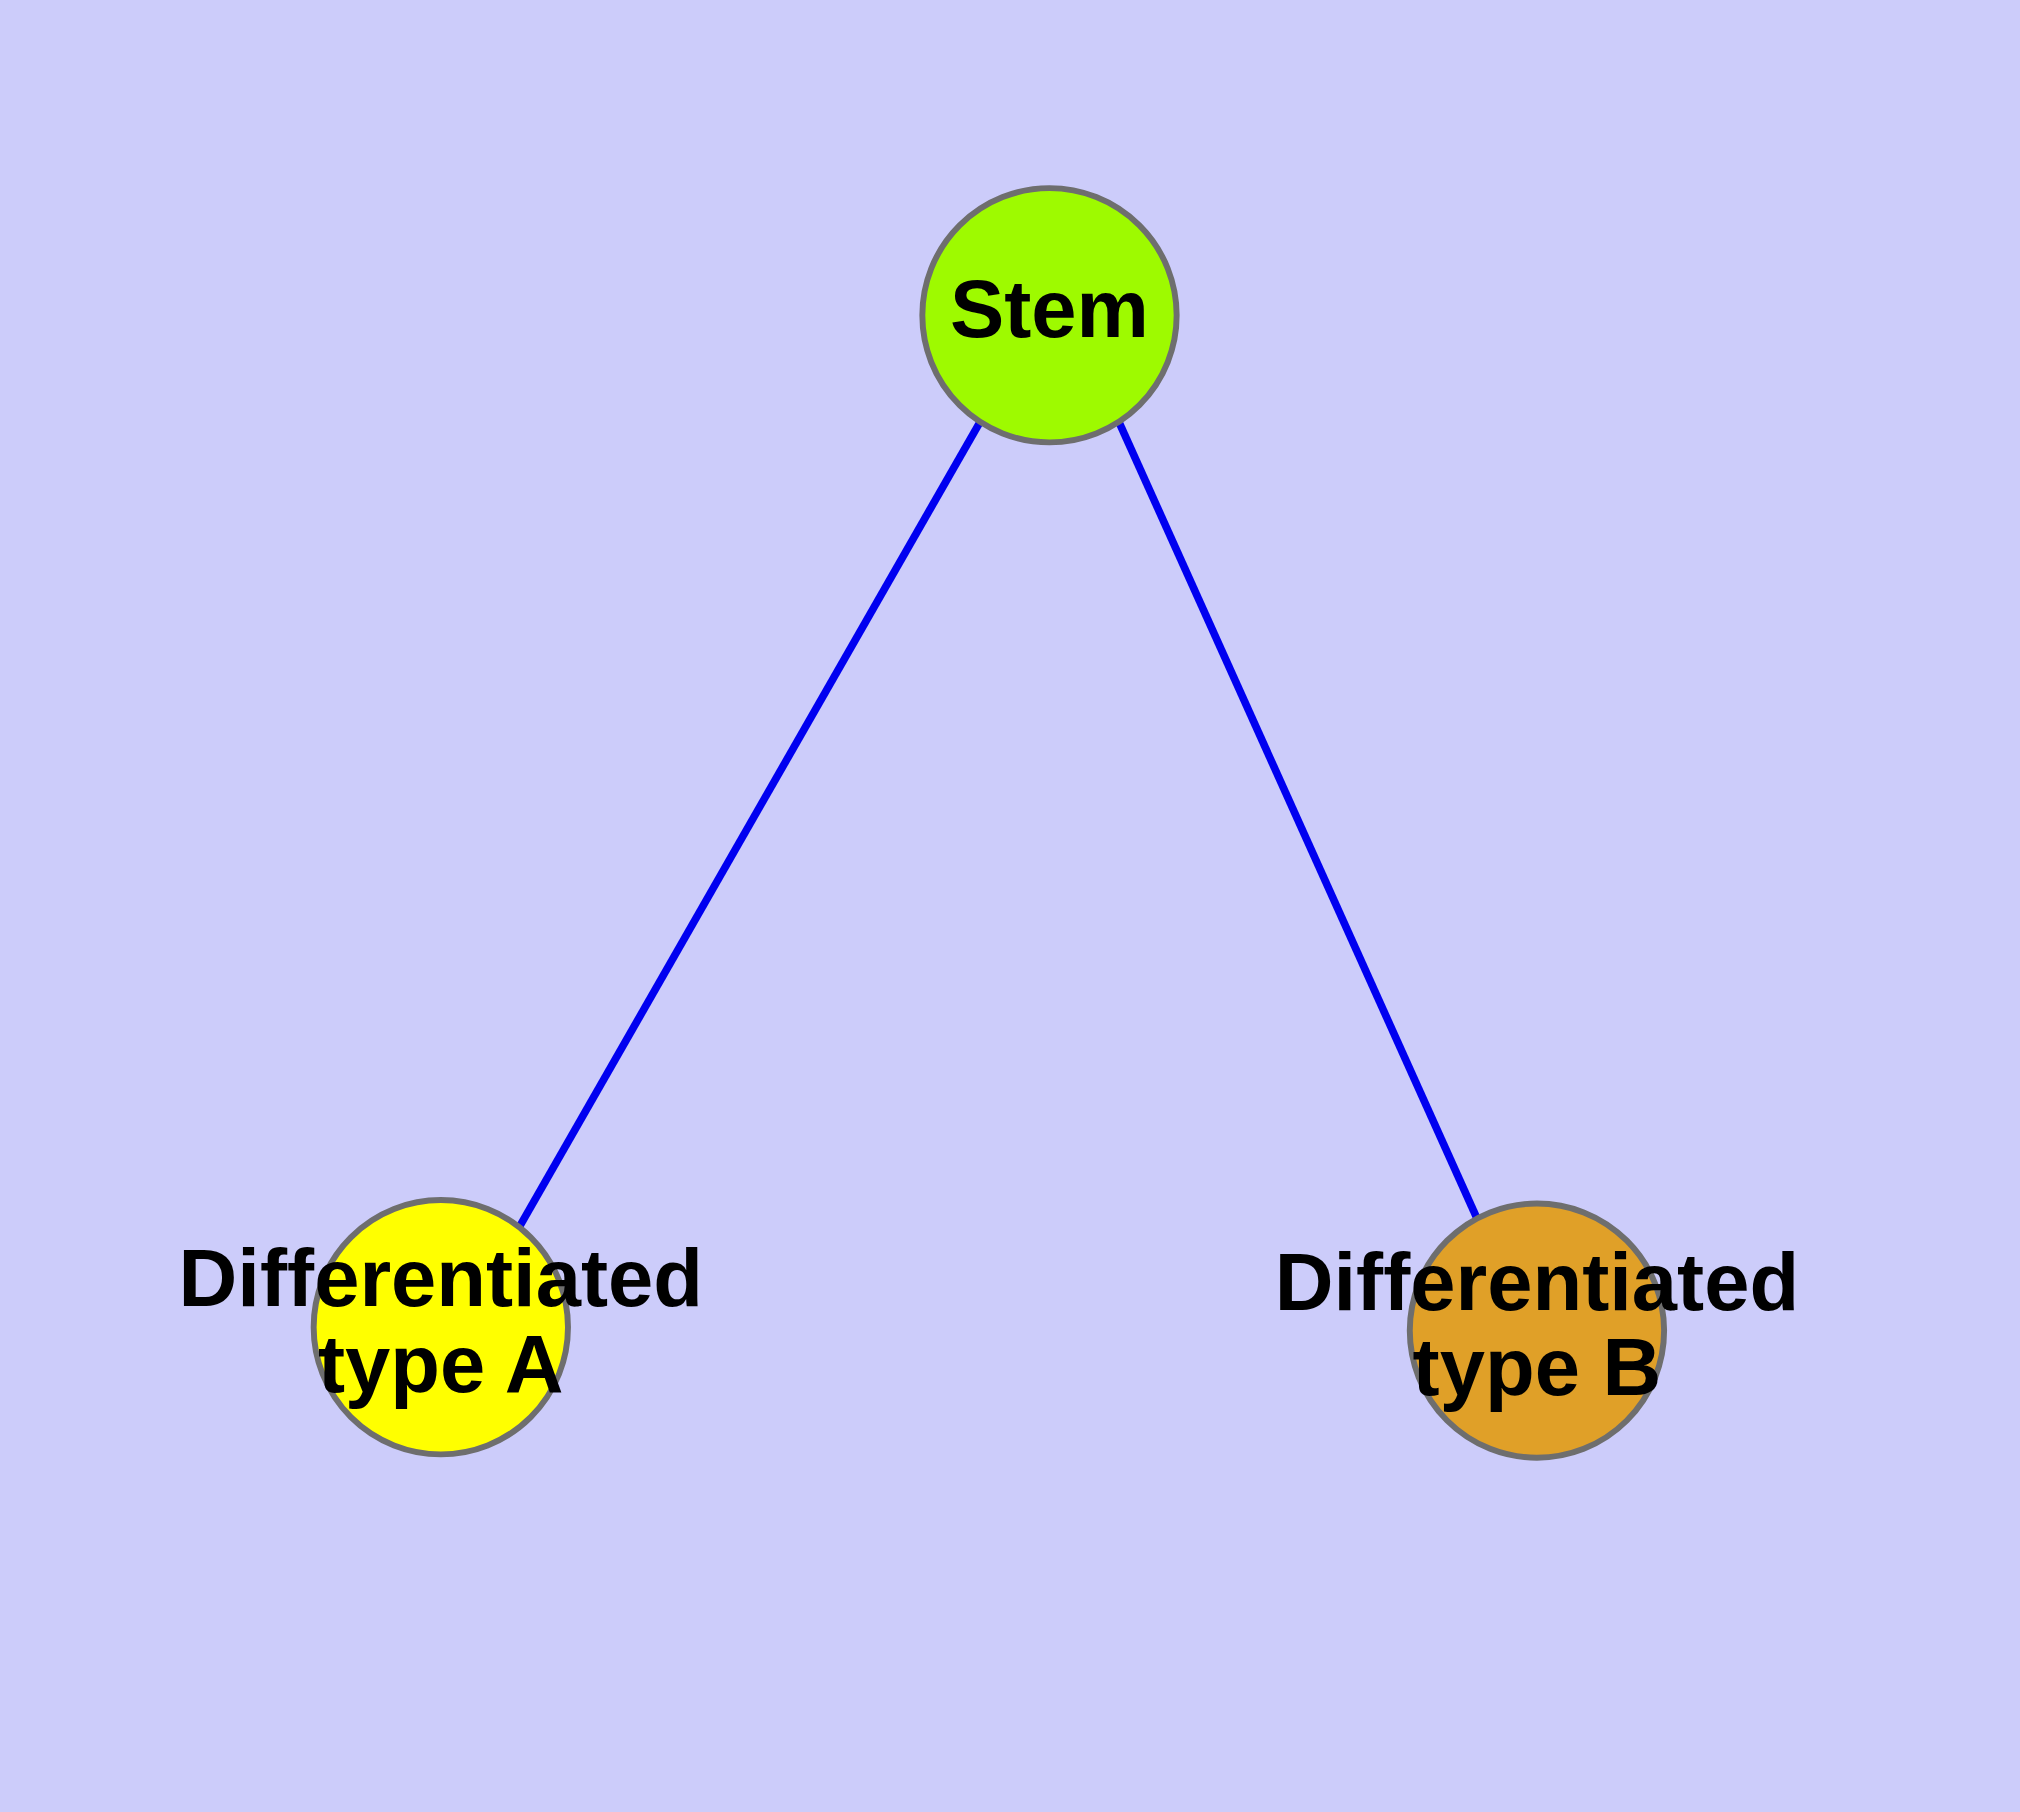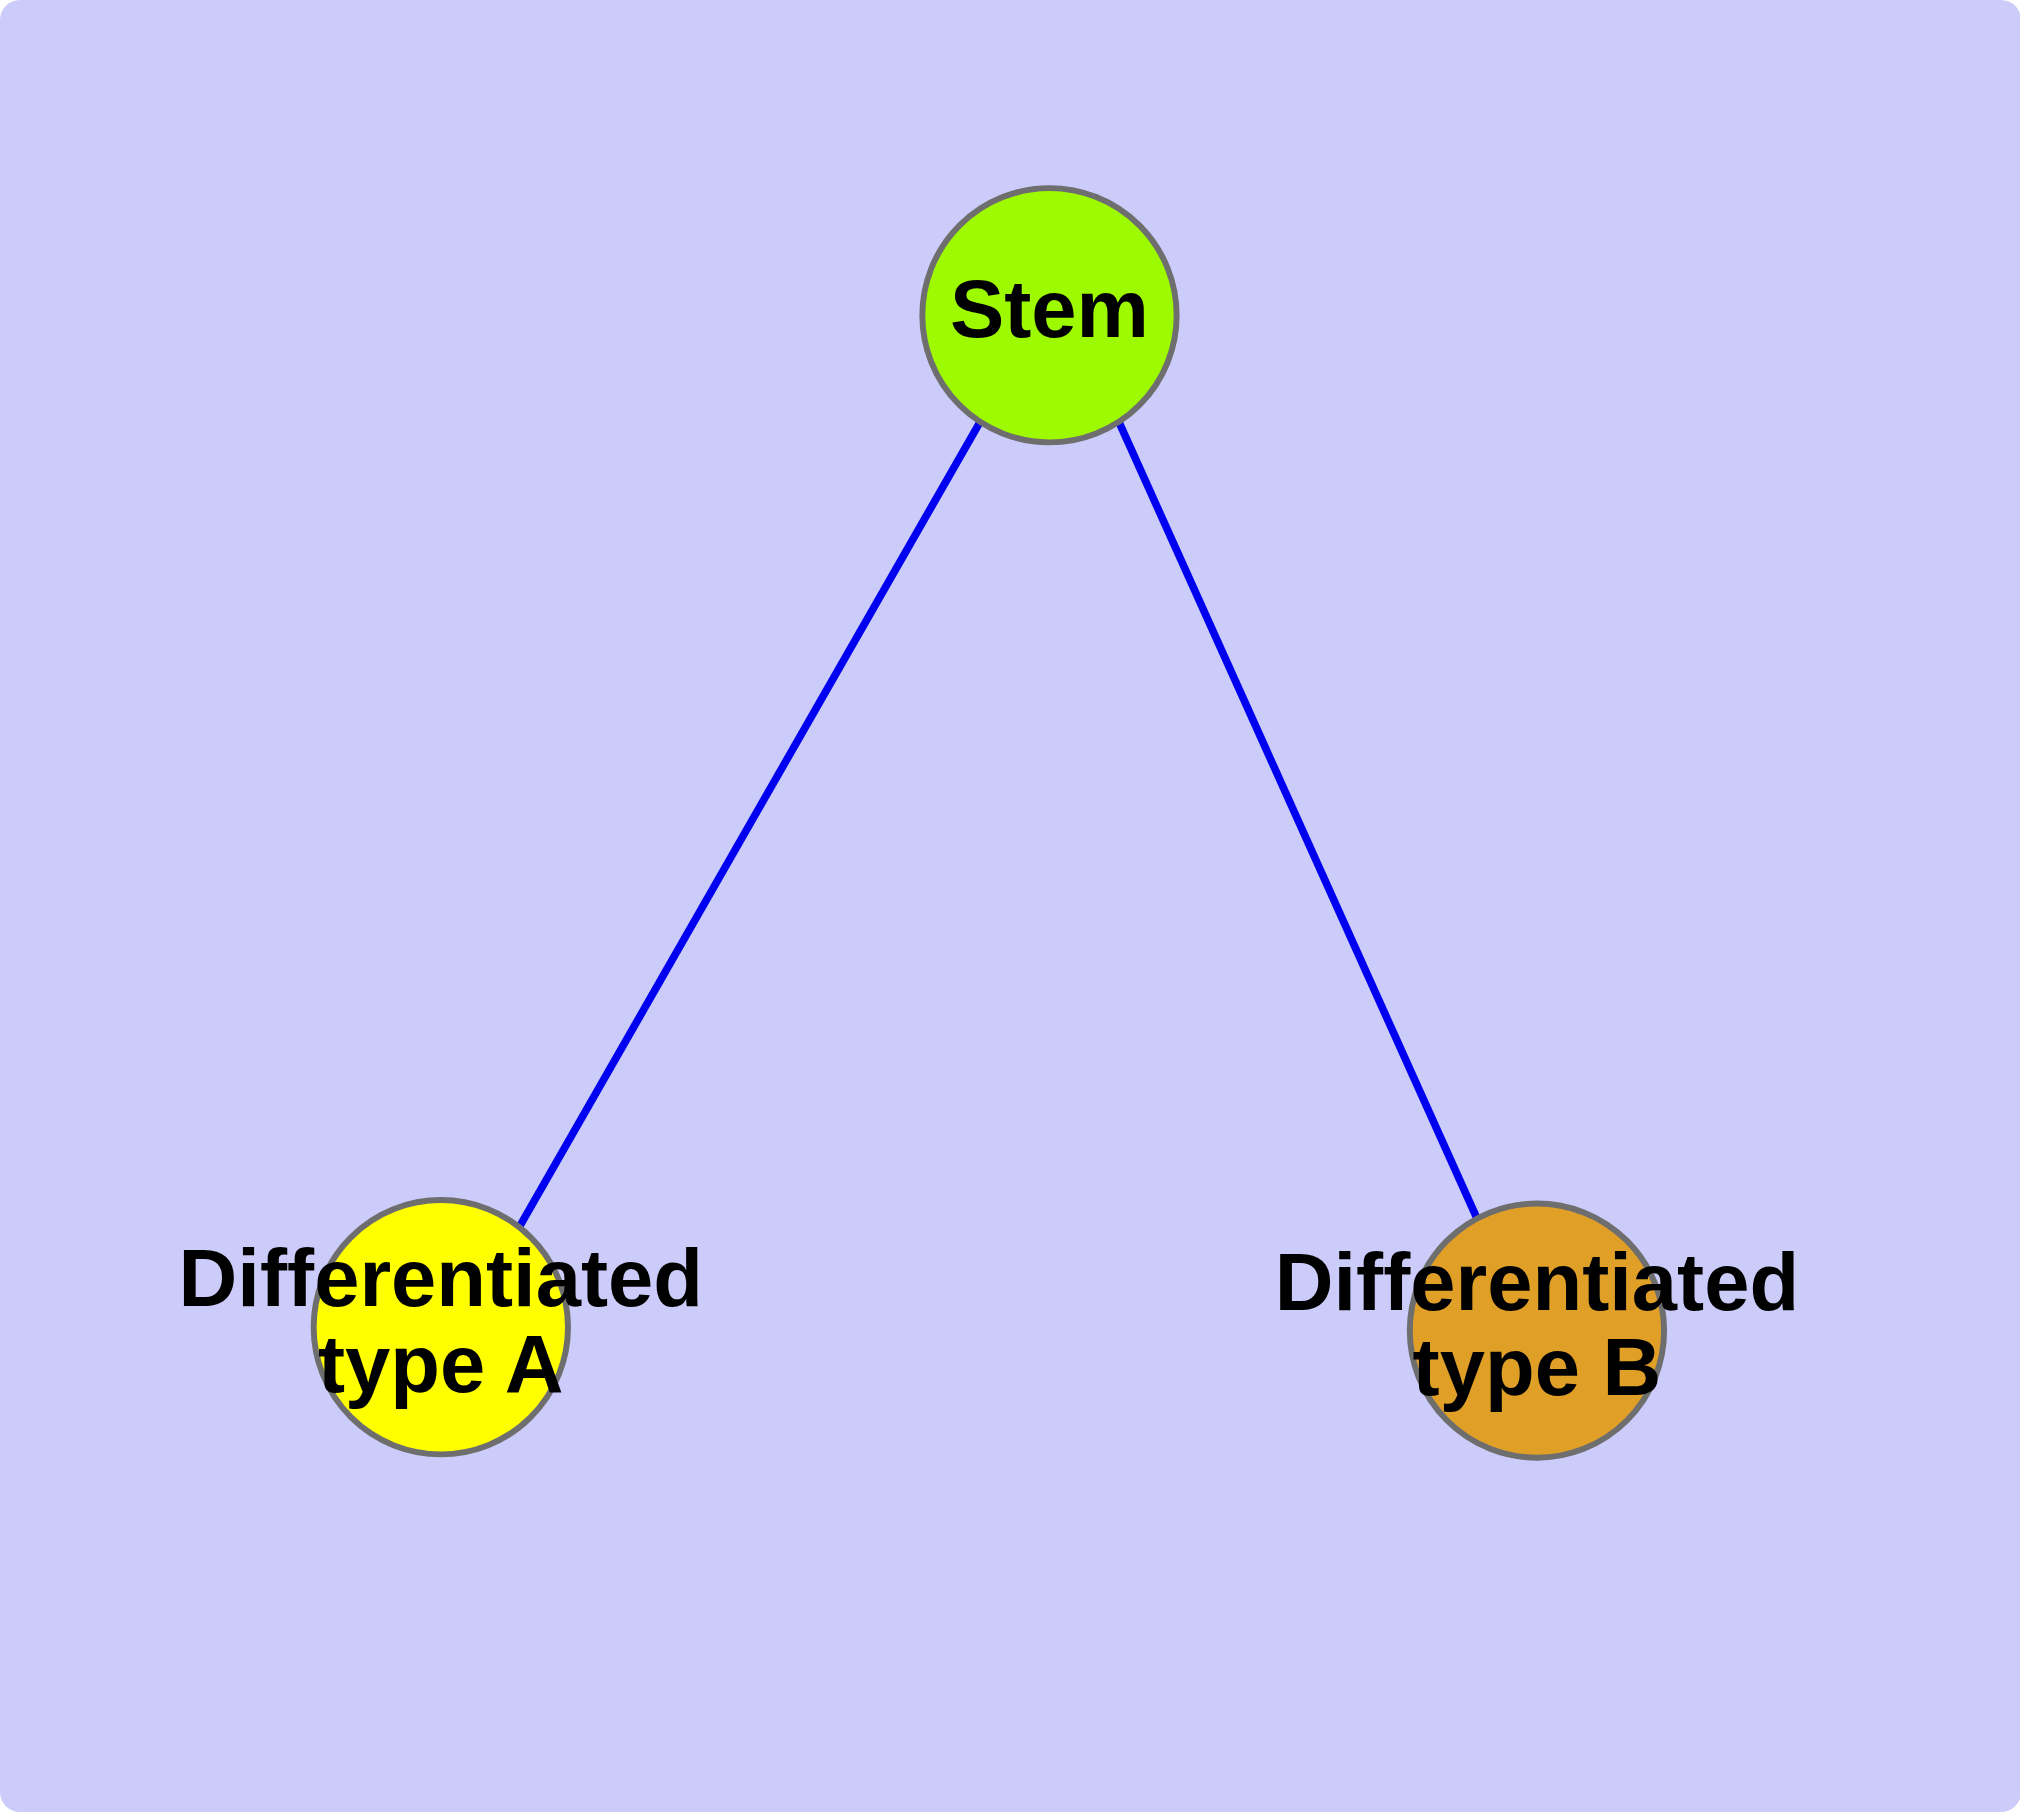--- a/index.html
+++ b/index.html
@@ -7,21 +7,20 @@
     margin: 0;
     padding: 0;
     background: #ffffff;
   }
   #canvas {
     position: relative;
     width: 2021px;
     height: 1812px;
     overflow: hidden;
     font-family: "Liberation Sans", "DejaVu Sans", sans-serif;
-    border-radius: 20px;
   }
   #graph-svg {
     position: absolute;
     left: 0;
     top: 0;
     width: 2021px;
     height: 1812px;
     display: block;
   }
   .node-label {

